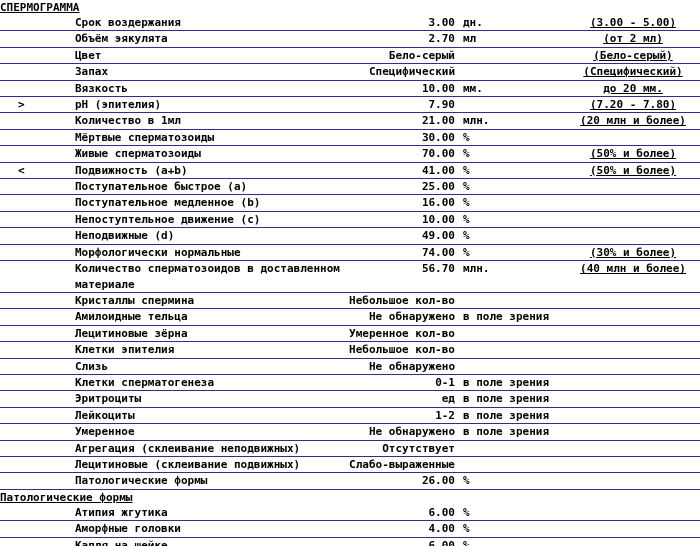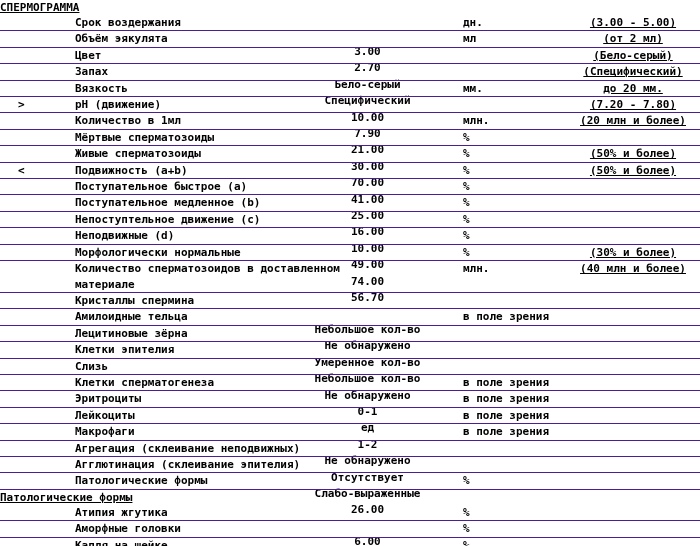--- a/index.html
+++ b/index.html
@@ -17,60 +17,60 @@
     line-height:15.4px;
     border-bottom:1px solid #4c1d95;
   }
   .label{
     display:inline-block;
     margin-left:75px;
     max-width:308px;
     vertical-align:top;
   }
   .marker{position:absolute;left:18px;top:0;}
-  .value{position:absolute;left:280px;top:0;width:175px;text-align:center;white-space:nowrap;margin-top:29px;}
+  .value{position:absolute;left:280px;top:0;width:175px;text-align:right;white-space:nowrap;}
   .unit{position:absolute;left:463px;top:0;white-space:nowrap;}
   .norm{position:absolute;left:566px;top:0;width:134px;text-align:center;white-space:nowrap;text-decoration:underline;}
 </style>
 </head>
 <body>
 
 <div class="doc">
 
   <div class="sec-title">
     <span class="u">СПЕРМОГРАММА</span>
   </div>
   <div>
       <div class="row"><span class="label">Срок воздержания</span><span class="value">3.00</span><span class="unit">дн.</span><span class="norm">(3.00 - 5.00)</span></div>
       <div class="row"><span class="label">Объём эякулята</span><span class="value">2.70</span><span class="unit">мл</span><span class="norm">(от 2 мл)</span></div>
       <div class="row"><span class="label">Цвет</span><span class="value">Бело-серый</span><span class="norm">(Бело-серый)</span></div>
       <div class="row"><span class="label">Запах</span><span class="value">Специфический</span><span class="norm">(Специфический)</span></div>
       <div class="row"><span class="label">Вязкость</span><span class="value">10.00</span><span class="unit">мм.</span><span class="norm">до 20 мм.</span></div>
-      <div class="row"><span class="marker">&gt;</span><span class="label">pH (движение)</span><span class="value">7.90</span><span class="norm">(7.20 - 7.80)</span></div>
+      <div class="row"><span class="marker">&gt;</span><span class="label">pH (эпителия)</span><span class="value">7.90</span><span class="norm">(7.20 - 7.80)</span></div>
       <div class="row"><span class="label">Количество в 1мл</span><span class="value">21.00</span><span class="unit">млн.</span><span class="norm">(20 млн и более)</span></div>
       <div class="row"><span class="label">Мёртвые сперматозоиды</span><span class="value">30.00</span><span class="unit">%</span></div>
       <div class="row"><span class="label">Живые сперматозоиды</span><span class="value">70.00</span><span class="unit">%</span><span class="norm">(50% и более)</span></div>
       <div class="row"><span class="marker">&lt;</span><span class="label">Подвижность (a+b)</span><span class="value">41.00</span><span class="unit">%</span><span class="norm">(50% и более)</span></div>
       <div class="row"><span class="label">Поступательное быстрое (a)</span><span class="value">25.00</span><span class="unit">%</span></div>
       <div class="row"><span class="label">Поступательное медленное (b)</span><span class="value">16.00</span><span class="unit">%</span></div>
       <div class="row"><span class="label">Непоступтельное движение (c)</span><span class="value">10.00</span><span class="unit">%</span></div>
       <div class="row"><span class="label">Неподвижные (d)</span><span class="value">49.00</span><span class="unit">%</span></div>
       <div class="row"><span class="label">Морфологически нормальные</span><span class="value">74.00</span><span class="unit">%</span><span class="norm">(30% и более)</span></div>
       <div class="row"><span class="label">Количество сперматозоидов в доставленном материале</span><span class="value">56.70</span><span class="unit">млн.</span><span class="norm">(40 млн и более)</span></div>
       <div class="row"><span class="label">Кристаллы спермина</span><span class="value">Небольшое кол-во</span></div>
       <div class="row"><span class="label">Амилоидные тельца</span><span class="value">Не обнаружено</span><span class="unit">в поле зрения</span></div>
       <div class="row"><span class="label">Лецитиновые зёрна</span><span class="value">Умеренное кол-во</span></div>
       <div class="row"><span class="label">Клетки эпителия</span><span class="value">Небольшое кол-во</span></div>
       <div class="row"><span class="label">Слизь</span><span class="value">Не обнаружено</span></div>
       <div class="row"><span class="label">Клетки сперматогенеза</span><span class="value">0-1</span><span class="unit">в поле зрения</span></div>
       <div class="row"><span class="label">Эритроциты</span><span class="value">ед</span><span class="unit">в поле зрения</span></div>
       <div class="row"><span class="label">Лейкоциты</span><span class="value">1-2</span><span class="unit">в поле зрения</span></div>
-      <div class="row"><span class="label">Макрофаги</span><span class="value">Не обнаружено</span><span class="unit">в поле зрения</span></div>
+      <div class="row"><span class="label">Умеренное</span><span class="value">Не обнаружено</span><span class="unit">в поле зрения</span></div>
       <div class="row"><span class="label">Агрегация (склеивание неподвижных)</span><span class="value">Отсутствует</span></div>
-      <div class="row"><span class="label">Агглютинация (склеивание эпителия)</span><span class="value">Слабо-выраженные</span></div>
+      <div class="row"><span class="label">Лецитиновые (склеивание подвижных)</span><span class="value">Слабо-выраженные</span></div>
       <div class="row"><span class="label">Патологические формы</span><span class="value">26.00</span><span class="unit">%</span></div>
     </div>
 
   <div class="sec-title">
     <span class="u">Патологические формы</span>
   </div>
   <div>
       <div class="row"><span class="label">Атипия жгутика</span><span class="value">6.00</span><span class="unit">%</span></div>
       <div class="row"><span class="label">Аморфные головки</span><span class="value">4.00</span><span class="unit">%</span></div>
       <div class="row"><span class="label">Капля на шейке</span><span class="value">6.00</span><span class="unit">%</span></div>

